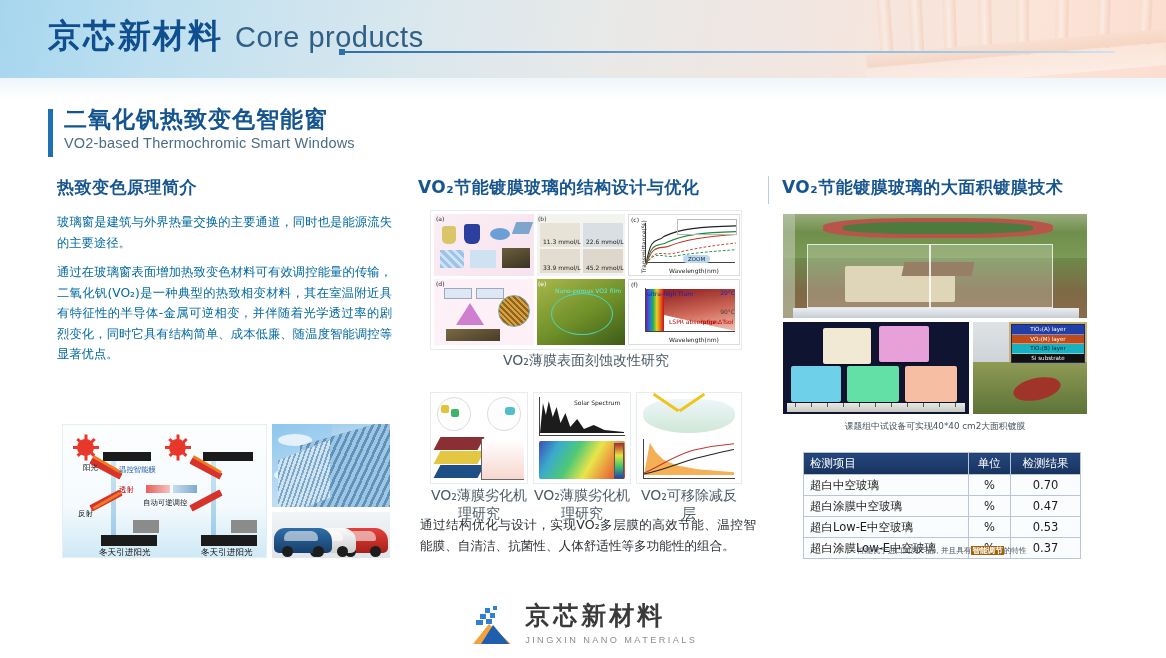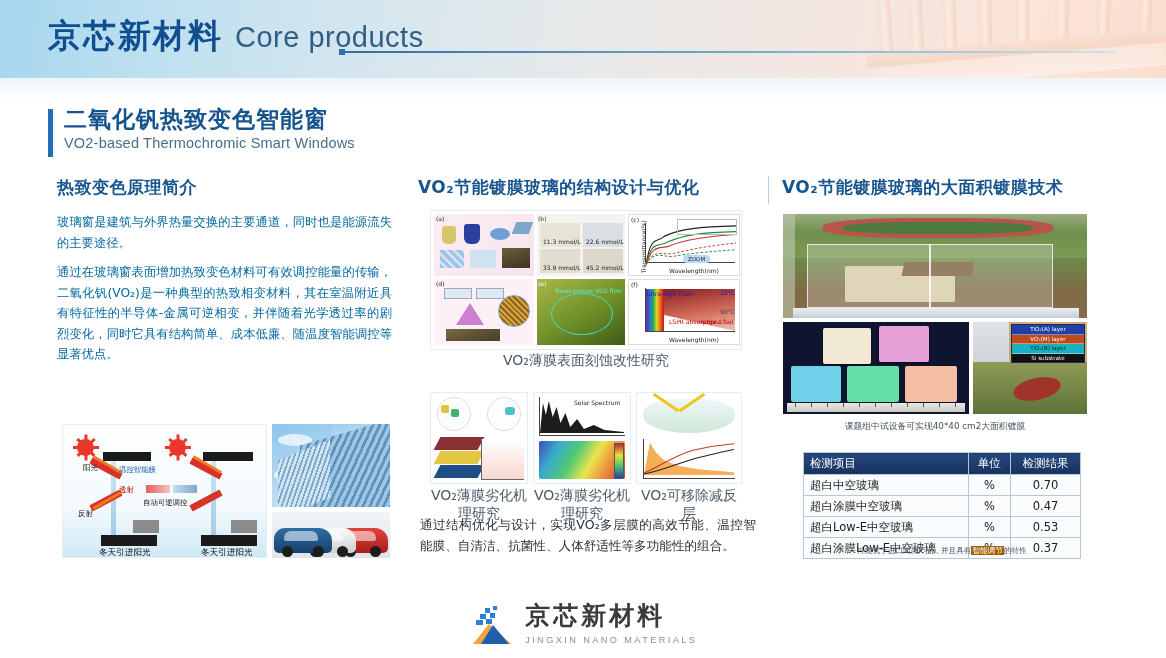--- a/index.html
+++ b/index.html
@@ -198,21 +198,21 @@
   }
   .tbl th.c{text-align:center;}
   .tbl td{
     font-size:11.5px;color:#1a1a1a;padding:2.5px 6px;border:1px solid #b9c6d6;background:#fbfcfd;
   }
   .tbl td.c{text-align:center;}
   .tbl-note{
     position:absolute;left:803px;top:546px;width:278px;text-align:center;
     font-size:7.6px;color:#4b5560;font-family:"DejaVu Sans","Liberation Sans",sans-serif;
   }
-  .tbl-note .hl{background:#a16207;color:#fff;padding:0 1px;}
+  .tbl-note .hl{background:#a16207;color:#fff;padding:0 1px;font-weight:bold;}
 
   
   .footer{position:absolute;left:0;bottom:14px;width:1166px;text-align:center;}
   .logo-wrap{display:inline-block;position:relative;height:42px;}
   .logo-mark{display:inline-block;vertical-align:middle;position:relative;width:44px;height:38px;margin-right:8px;}
   .logo-mark i{position:absolute;display:block;background:#2f7ed8;}
   .logo-tri{
     position:absolute;left:4px;bottom:0;width:0;height:0;
     border-left:16px solid transparent;border-right:22px solid transparent;border-bottom:20px solid #f2a33c;
   }

